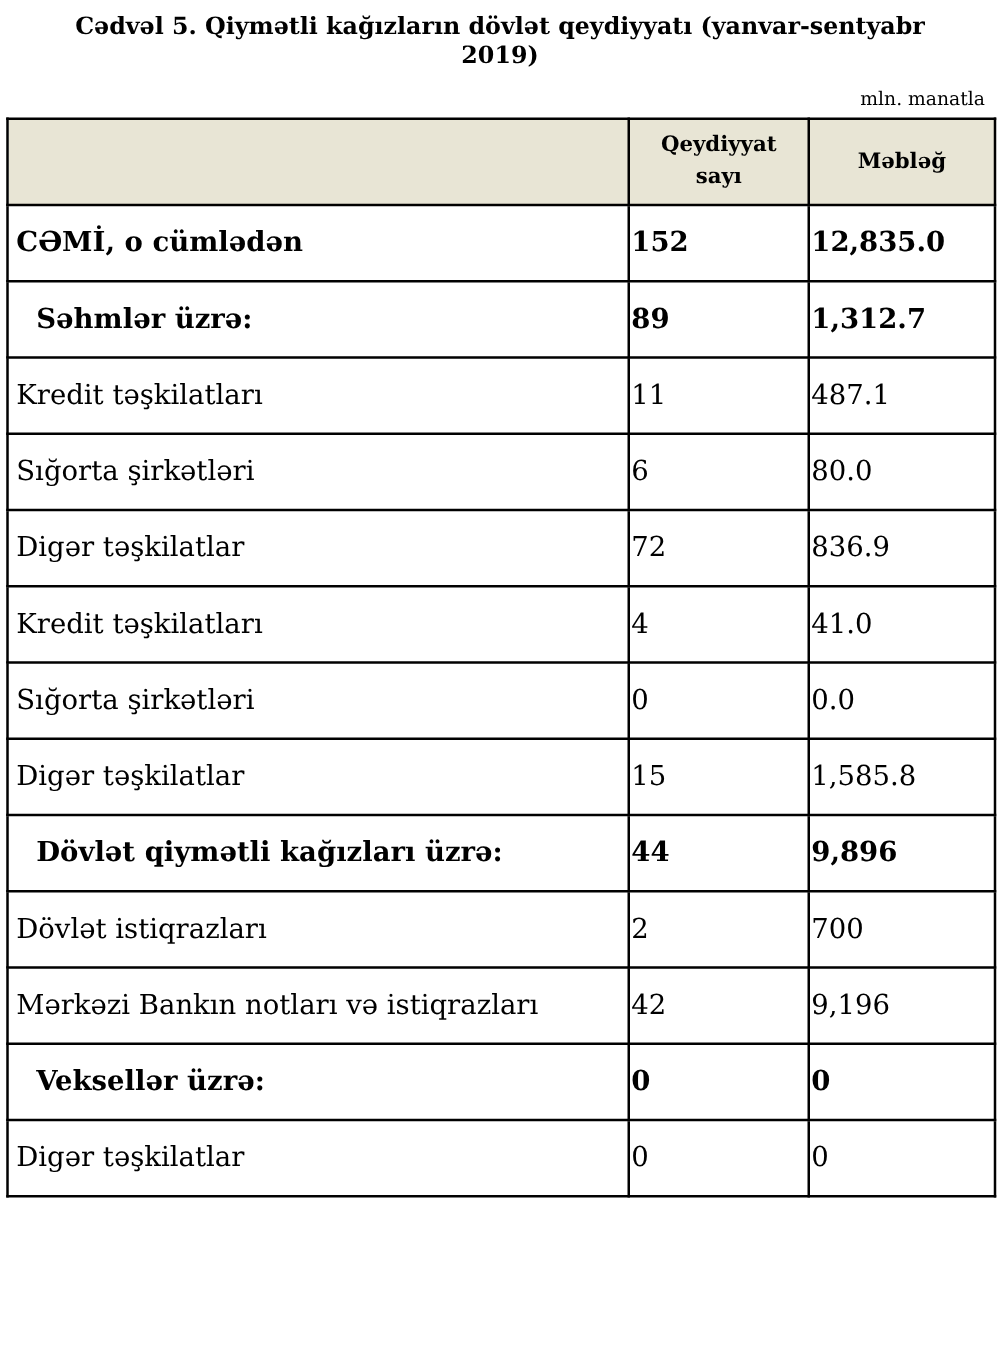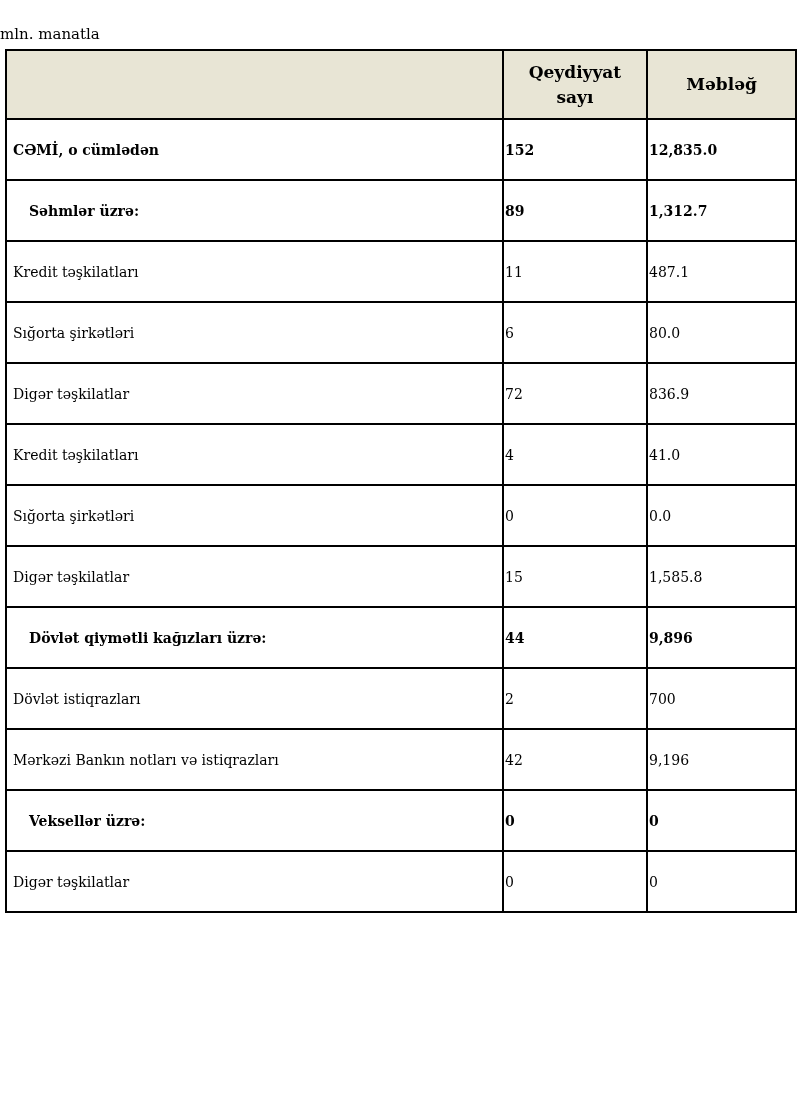--- a/index.html
+++ b/index.html
@@ -17,23 +17,23 @@
     overflow: hidden;
   }
   .title {
     text-align: center;
     font-weight: bold;
     font-size: 19px;
     margin: 10px 28px 0 28px;
     line-height: 1.2;
   }
   .unit-note {
-    text-align: left;
+    text-align: right;
     font-size: 15px;
-    margin: 25px 12px 6px 0;
+    margin: 14px 12px 6px 0;
   }
   table.reg-table {
     border-collapse: collapse;
     table-layout: fixed;
     width: 790px;
     margin-left: 5px;
   }
   .reg-table col.c-label  { width: 497px; }
   .reg-table col.c-count  { width: 144px; }
   .reg-table col.c-amount { width: 149px; }
@@ -46,35 +46,36 @@
   .reg-table thead th {
     background: #e8e5d5;
     font-weight: bold;
     font-size: 17px;
     height: 69px;
     text-align: center;
     padding: 0 20px;
     line-height: 1.45;
   }
   .reg-table tbody td {
-    font-size: 14px;
+    font-size: 22px;
     height: 61px;
     background: #ffffff;
   }
   .reg-table td.label { text-align: left; padding-left: 6px; padding-right: 6px; }
   .reg-table td.num   { text-align: left; }
   .reg-table tr.lvl1 td.label { padding-left: 22px; }
   .reg-table tr.lvl2 td.label { }
   .reg-table tr.bold td { font-weight: bold; }
 </style>
 </head>
 <body>
 
 <div class="page">
 
+  <div class="title">Cədvəl 5. Qiymətli kağızların dövlət qeydiyyatı (yanvar-sentyabr 2019)</div>
 
   <div class="unit-note">mln. manatla</div>
 
   <table class="reg-table">
     <colgroup>
       <col class="c-label">
         <col class="c-count">
         <col class="c-amount">
     </colgroup>
     <thead>

